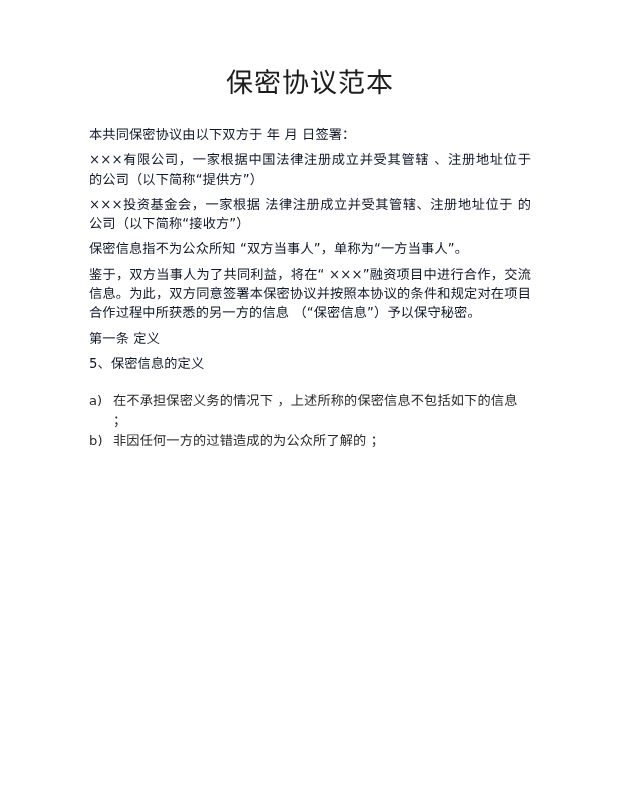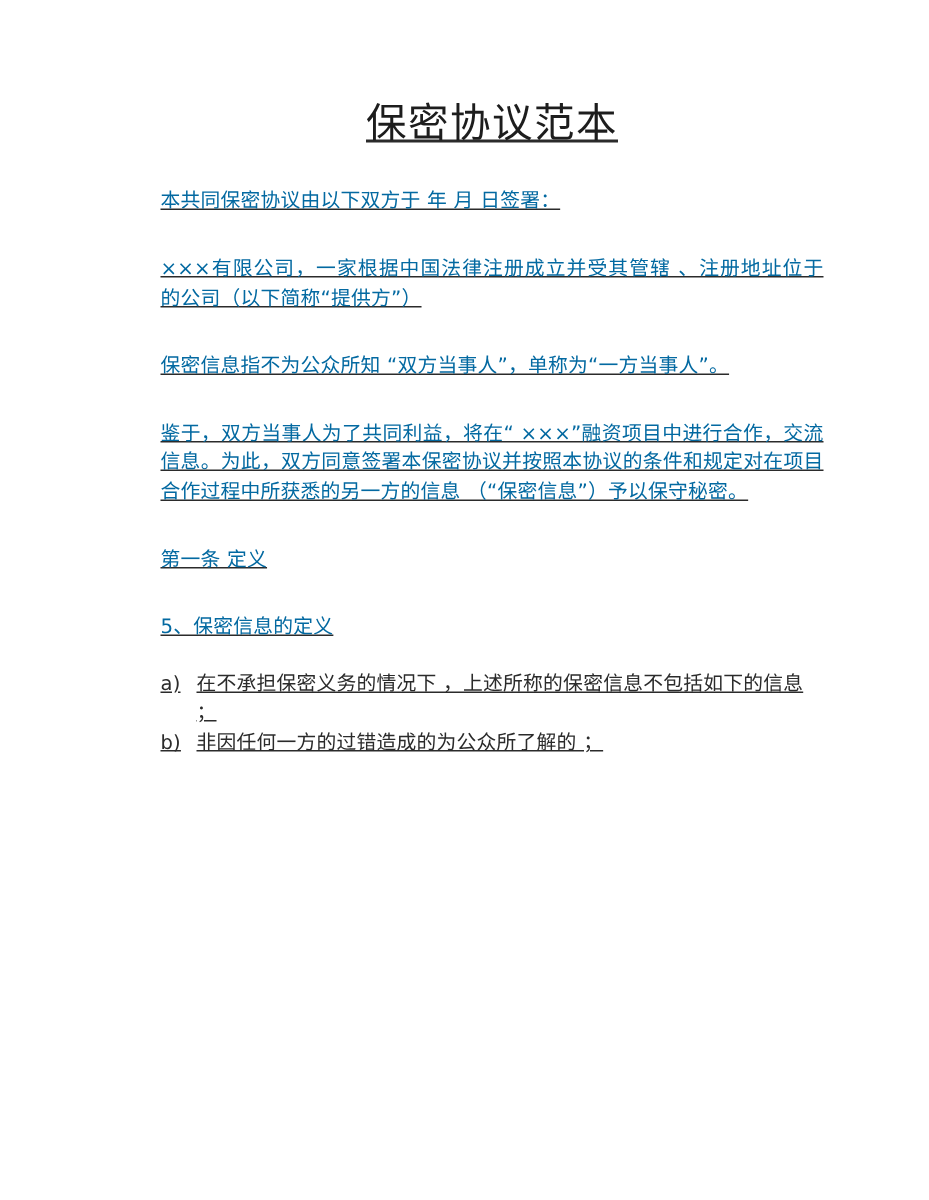--- a/index.html
+++ b/index.html
@@ -21,51 +21,50 @@
   #page {
     position: relative;
     width: 619px;
     height: 800px;
     background: #ffffff;
     box-sizing: border-box;
   }
 
   #doc-body {
     position: absolute;
-    left: 107px;
+    left: 89px;
     top: 0;
     width: 442px;
-    text-decoration: underline;
   }
 
   .doc-title {
     font-family: "DejaVu Serif", "Liberation Serif", serif;
     font-size: 27px;
     line-height: 34px;
     font-weight: 400;
     text-align: center;
     color: #1d1d1d;
     margin: 0;
     padding-top: 66px;
     letter-spacing: 1px;
     white-space: nowrap;
   }
 
   .para {
     font-size: 13.2px;
     line-height: 19.3px;
     text-align: justify;
     text-justify: inter-ideograph;
-    color: #0369a1;
+    color: #0f172a;
     margin: 0;
     letter-spacing: 0.15px;
   }
 
   .gap-title-first { margin-top: 25px; }
-  .para + .para { margin-top: 26px; }
+  .para + .para { margin-top: 6px; }
 
   .list-block {
     margin-top: 18px;
   }
 
   .list-row {
     display: flex;
     align-items: flex-start;
     font-size: 13.2px;
     line-height: 19.3px;
@@ -92,20 +91,21 @@
 <div id="page">
 
   <div id="doc-body">
 
     <h1 class="doc-title">保密协议范本</h1>
 
     <p class="para gap-title-first">本共同保密协议由以下双方于 年 月 日签署：</p>
 
     <p class="para">×××有限公司，一家根据中国法律注册成立并受其管辖 、注册地址位于 的公司（以下简称“提供方”）</p>
 
+    <p class="para">×××投资基金会，一家根据 法律注册成立并受其管辖、注册地址位于 的公司（以下简称“接收方”）</p>
 
     <p class="para">保密信息指不为公众所知 “双方当事人”，单称为“一方当事人”。</p>
 
     <p class="para">鉴于，双方当事人为了共同利益，将在“ ×××”融资项目中进行合作，交流信息。为此，双方同意签署本保密协议并按照本协议的条件和规定对在项目合作过程中所获悉的另一方的信息 （“保密信息”）予以保守秘密。</p>
 
     <p class="para">第一条 定义</p>
 
     <p class="para">5、保密信息的定义</p>
 
 

